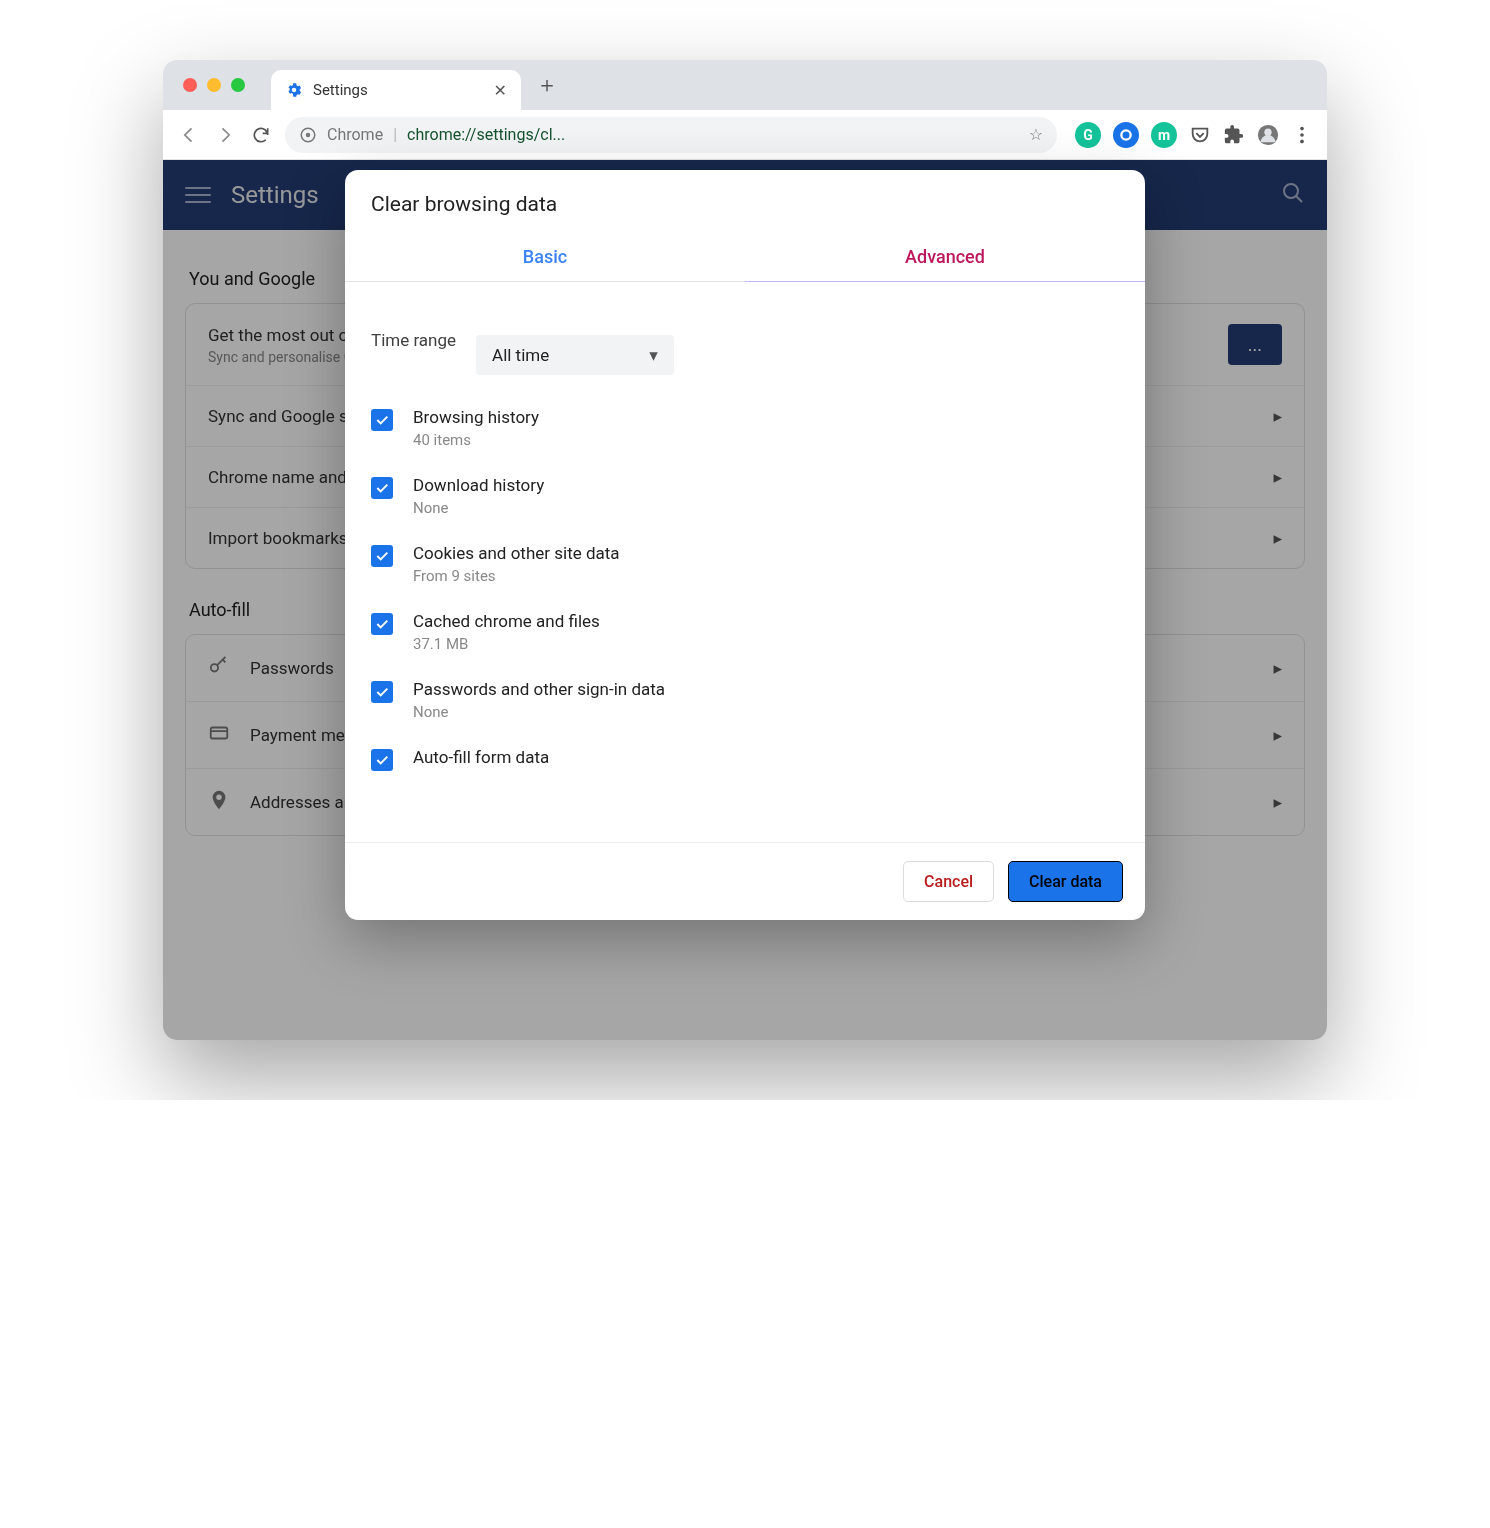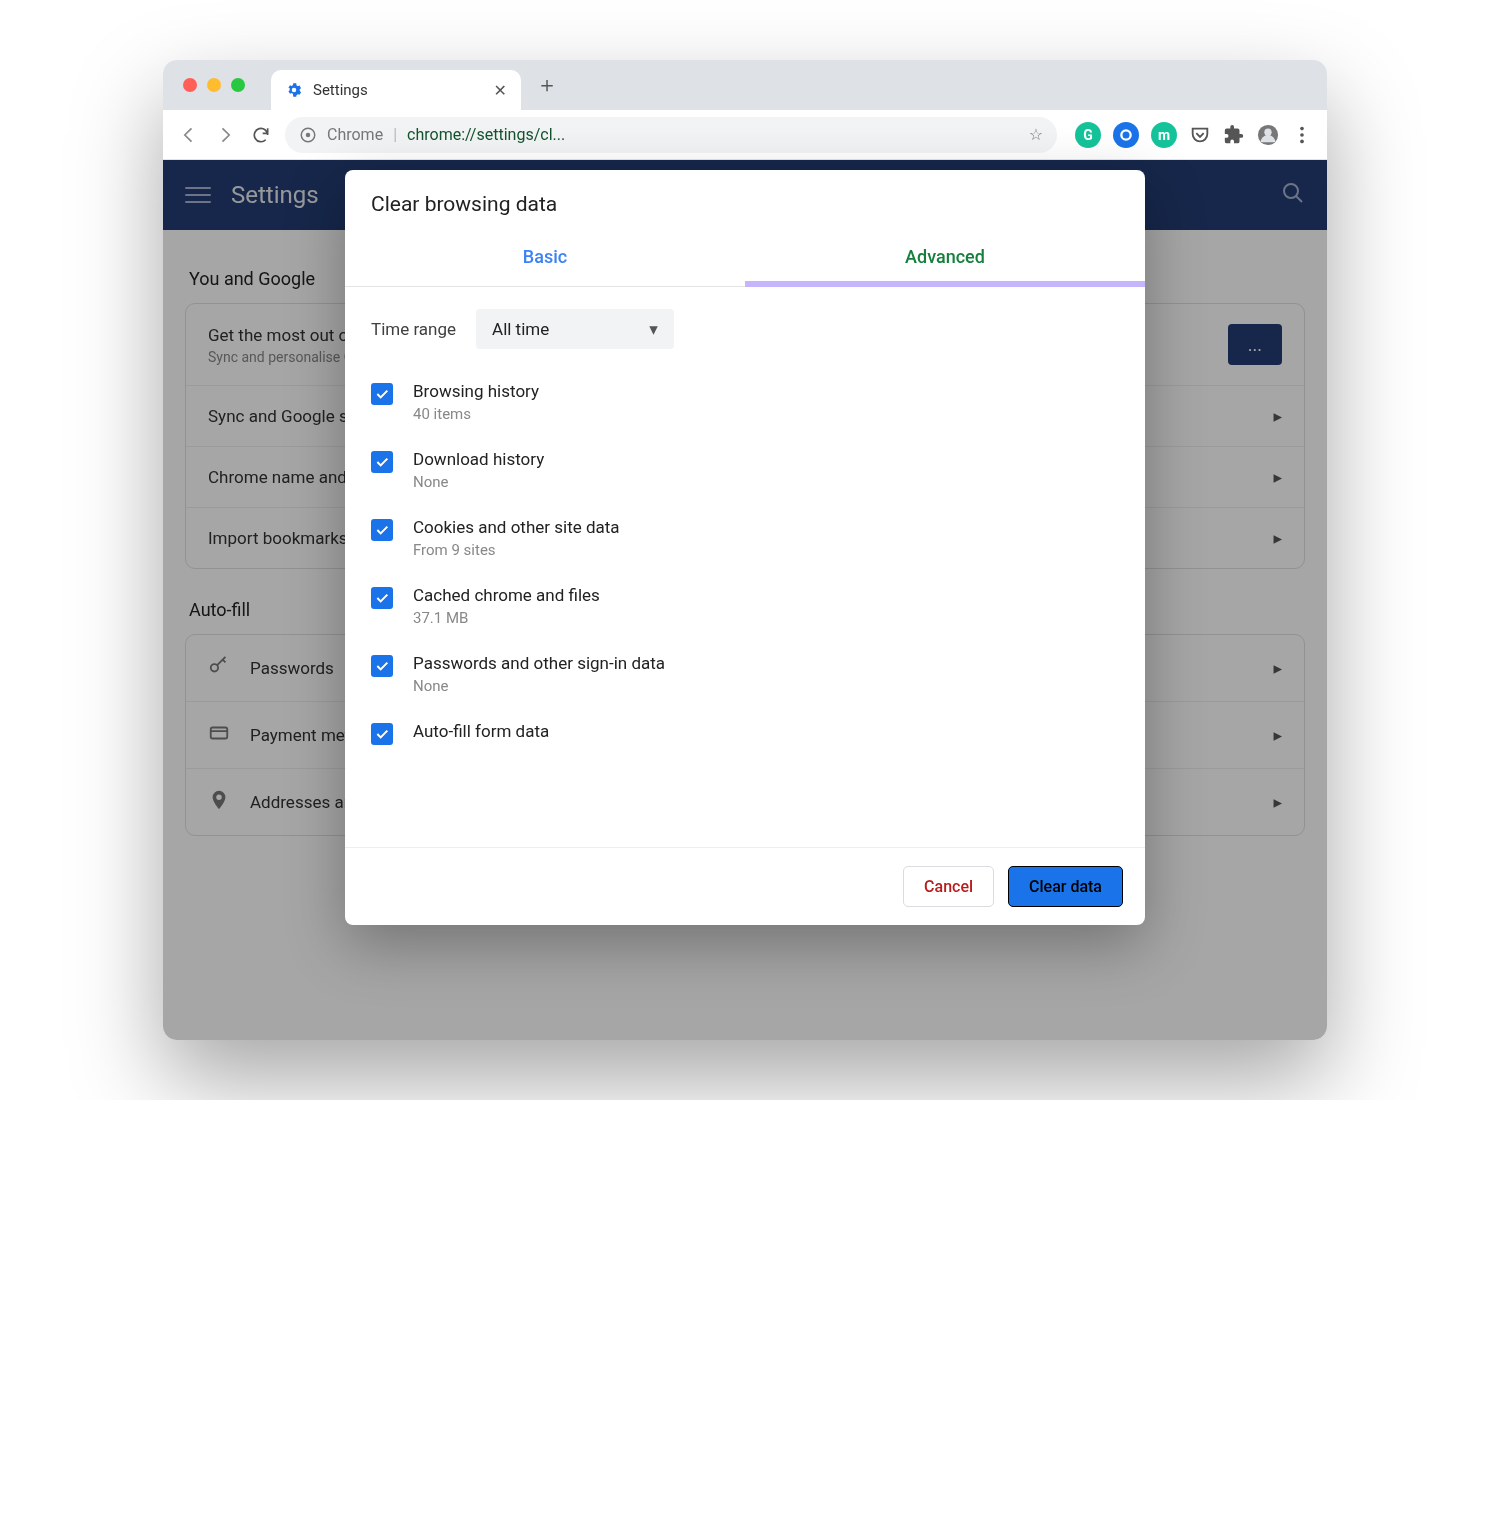--- a/index.html
+++ b/index.html
@@ -119,50 +119,50 @@
   .overlay {
     position:absolute; inset:0;
     background:rgba(0,0,0,0.35);
   }
   .dialog {
     position:absolute;
     top: 10px;
     left:50%; transform:translateX(-50%);
     width: 800px;
     background:#fff;
-    border-radius:8px;
+    border-radius:13px;
     box-shadow: 0 20px 60px rgba(0,0,0,0.3);
     overflow:hidden;
     display:flex; flex-direction:column;
   }
   .dialog-title { padding: 22px 26px 0 26px; font-size:21px; color:#222; }
   .dialog-tabs {
     display:flex; margin-top:14px;
     border-bottom:1px solid #e4e4e4;
   }
   .dialog-tab {
     flex:1; text-align:center; padding:16px 0 14px 0;
     font-size:18px; color:#3b82f6; cursor:pointer;
     font-weight:500;
   }
   .dialog-tab.active {
-    color:#15803d;
-    border-bottom:6px solid #c4b5fd;
+    color:#be185d;
+    border-bottom:1px solid #c4b5fd;
     margin-bottom:-1px;
   }
   .dialog-body { padding: 22px 26px 0 26px; }
   .time-row { display:flex; align-items:center; gap:20px; }
   .time-label { font-size:17px; color:#404040; }
   .time-select {
     background:#f1f3f4;
     padding: 10px 16px;
     border-radius:4px;
     display:flex; align-items:center;
     gap: 100px;
-    font-size:17px; color:#222;
+    font-size:17px; color:#222;margin-top:31px;
   }
   .time-select .caret { color:#555; }
 
   .check-list { margin-top:26px; }
   .check-item {
     display:flex; align-items:flex-start;
     gap:20px; padding: 6px 0 20px 0;
   }
   .checkbox {
     width:22px; height:22px;

